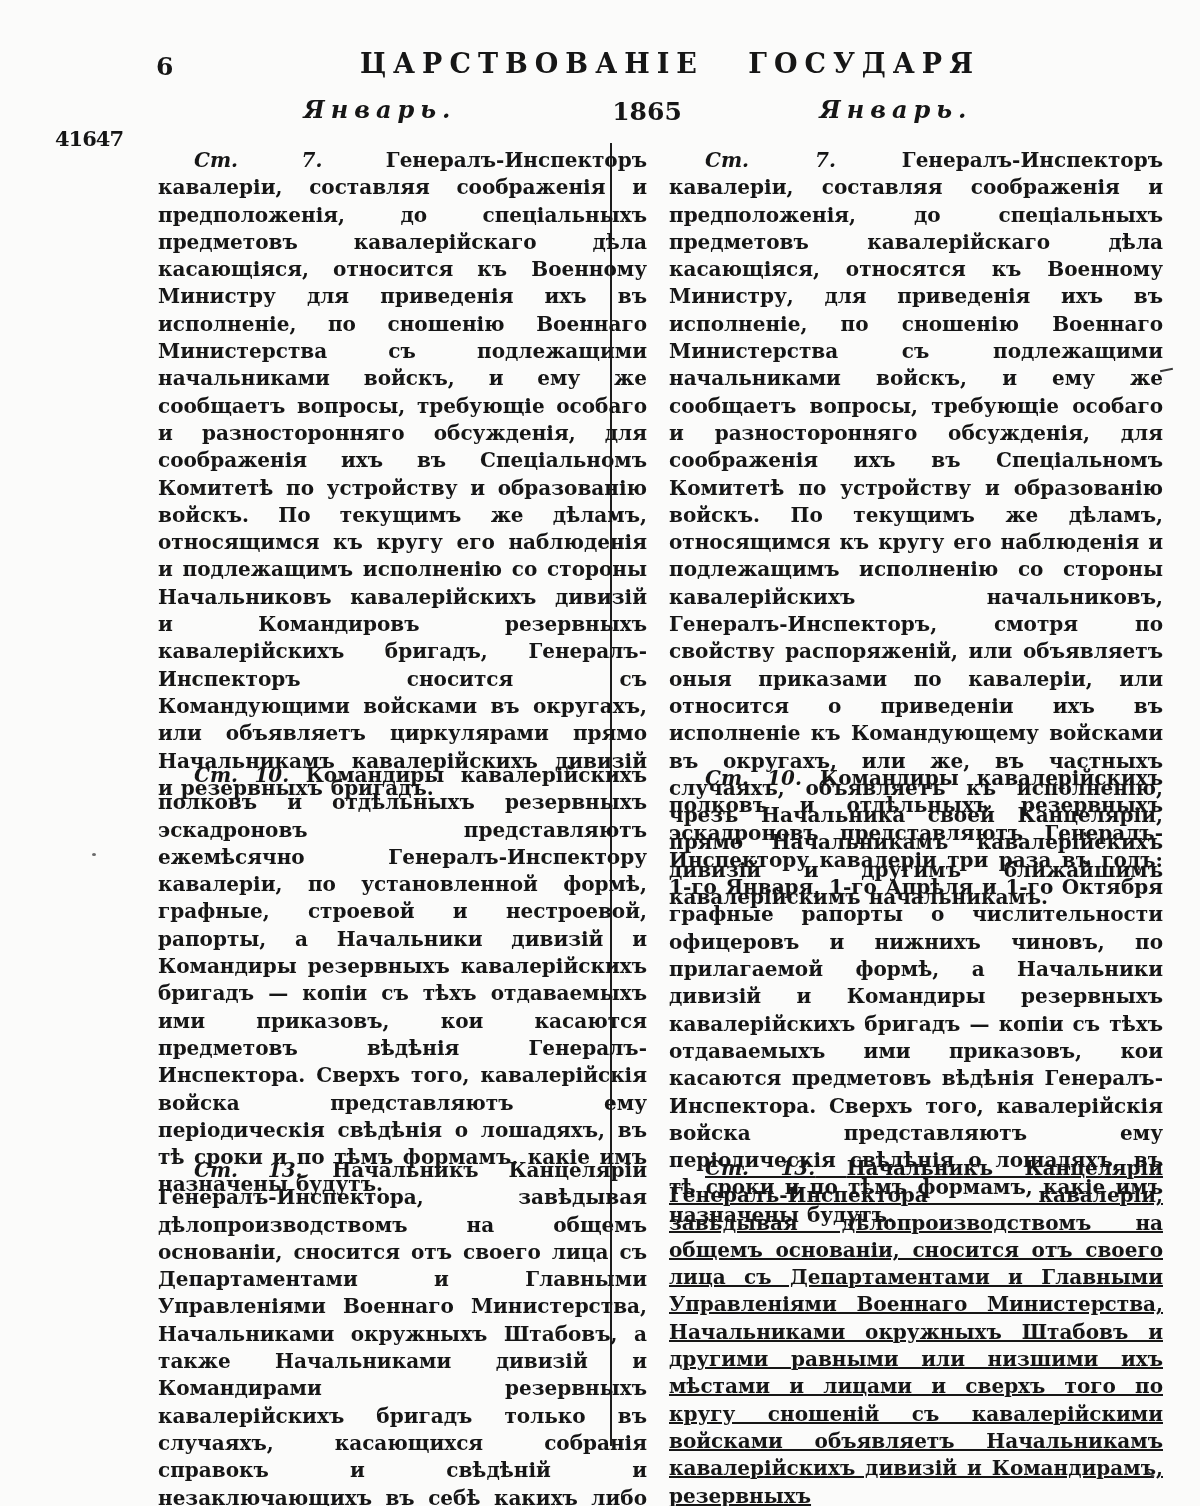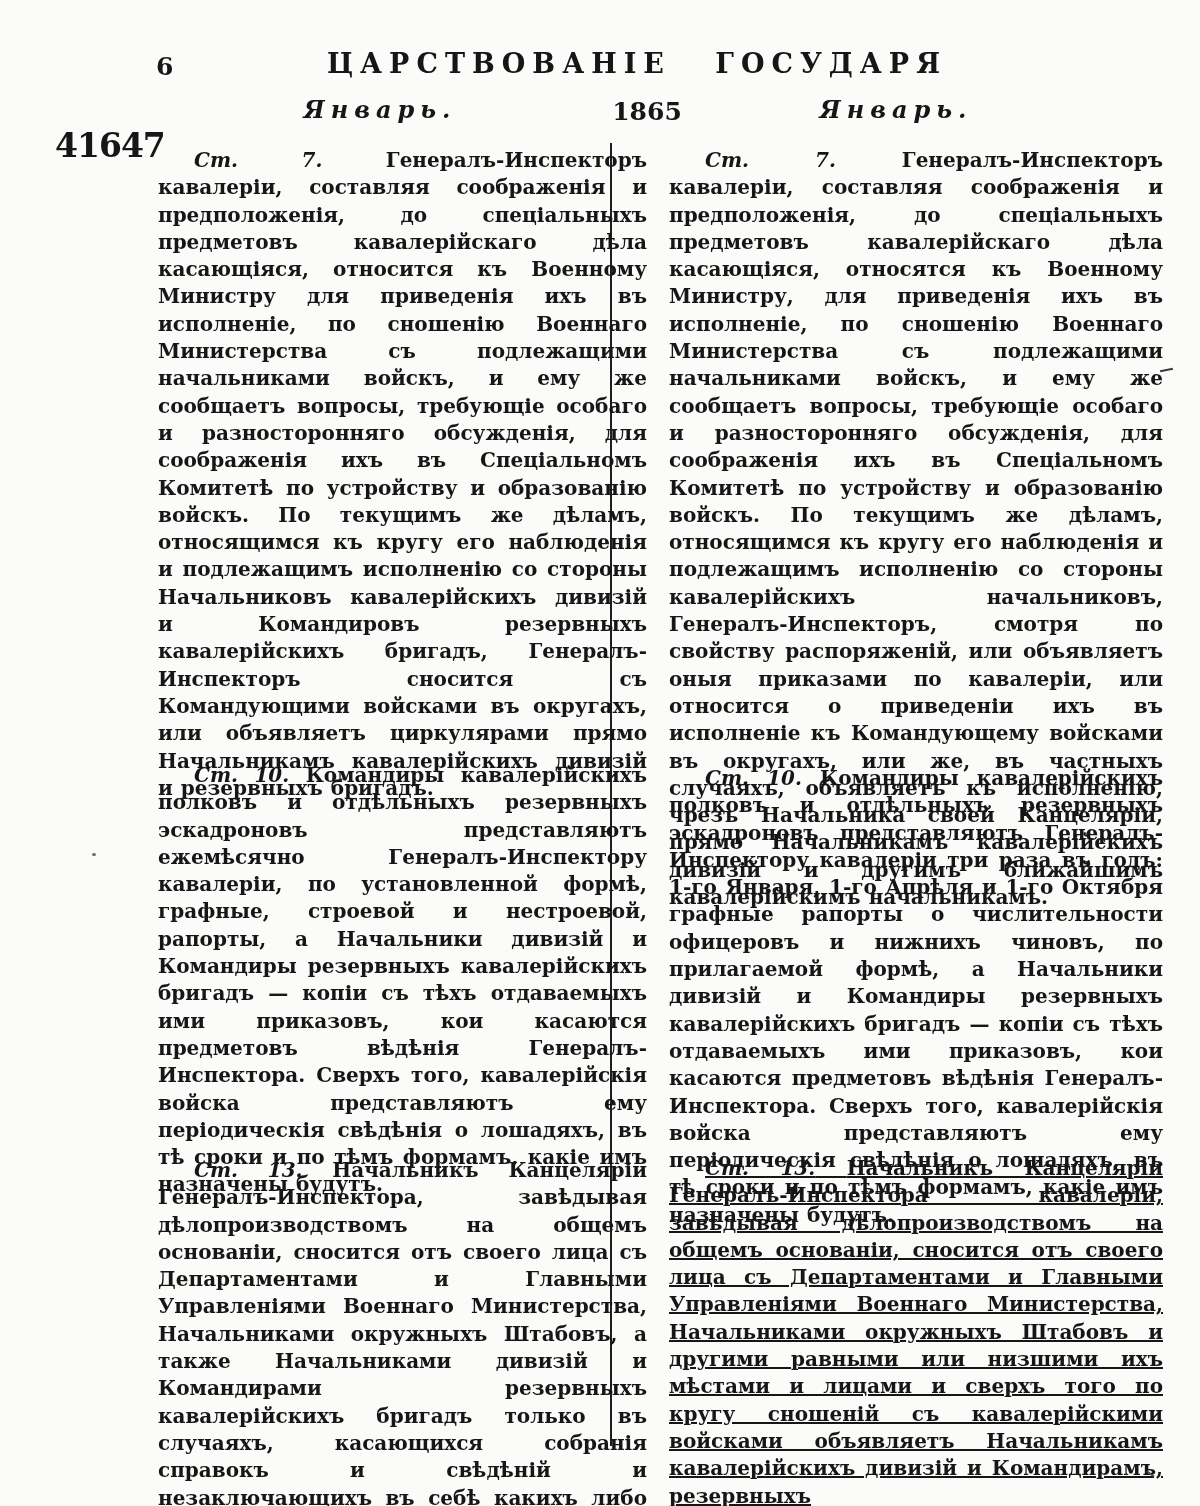--- a/index.html
+++ b/index.html
@@ -19,21 +19,21 @@
   .page-number {
     position: absolute;
     left: 156px;
     top: 52px;
     font-size: 25px;
     font-weight: 700;
   }
 
   .running-title {
     position: absolute;
-    left: 133px;
+    left: 166px;
     top: 48px;
     width: 1008px;
     text-align: center;
     font-size: 27px;
     font-weight: 700;
     letter-spacing: 7px;
     word-spacing: 28px;
     white-space: nowrap;
   }
 
@@ -66,21 +66,21 @@
     font-size: 24px;
     font-weight: 700;
     font-style: italic;
     letter-spacing: 6px;
   }
 
   .act-number {
     position: absolute;
     left: 55px;
     top: 126px;
-    font-size: 33px;
+    font-size: 21px;
     font-weight: 700;
     letter-spacing: -1px;
   }
 
   .column-divider {
     position: absolute;
     left: 610px;
     top: 143px;
     width: 2px;
     height: 1303px;

